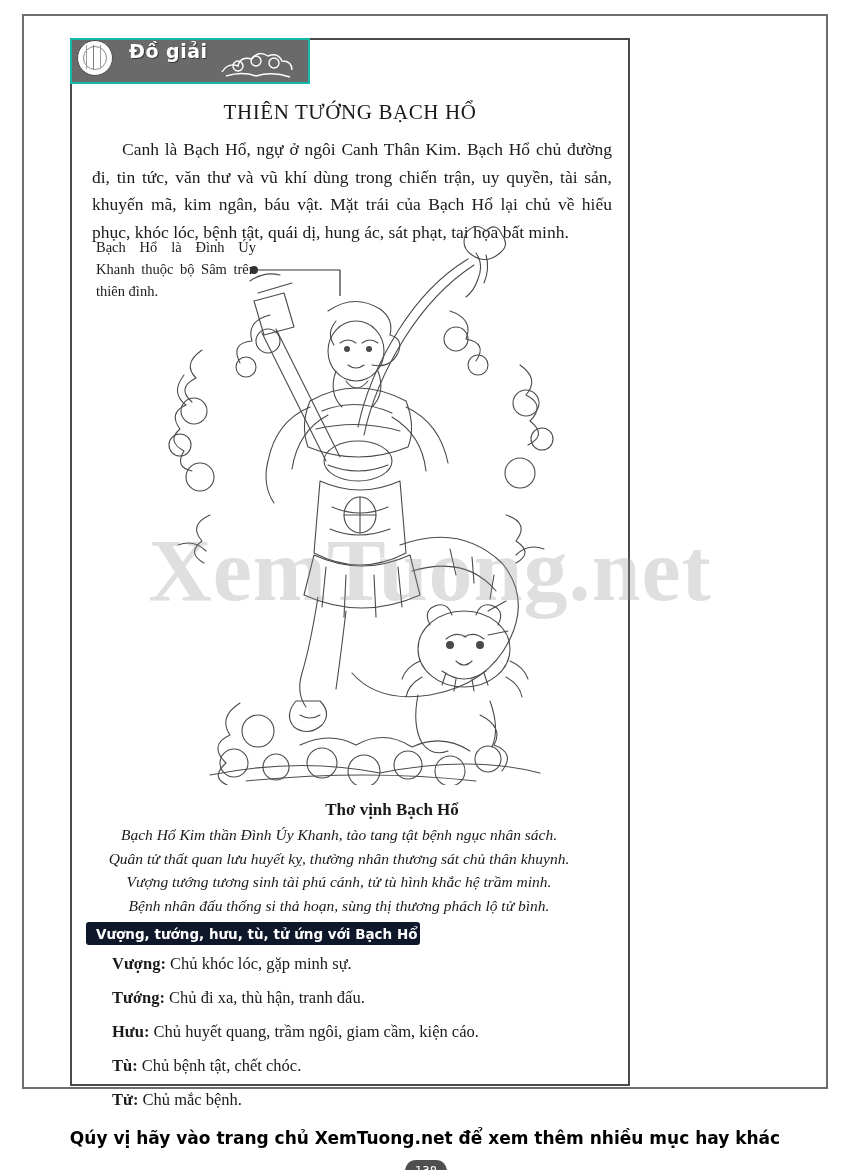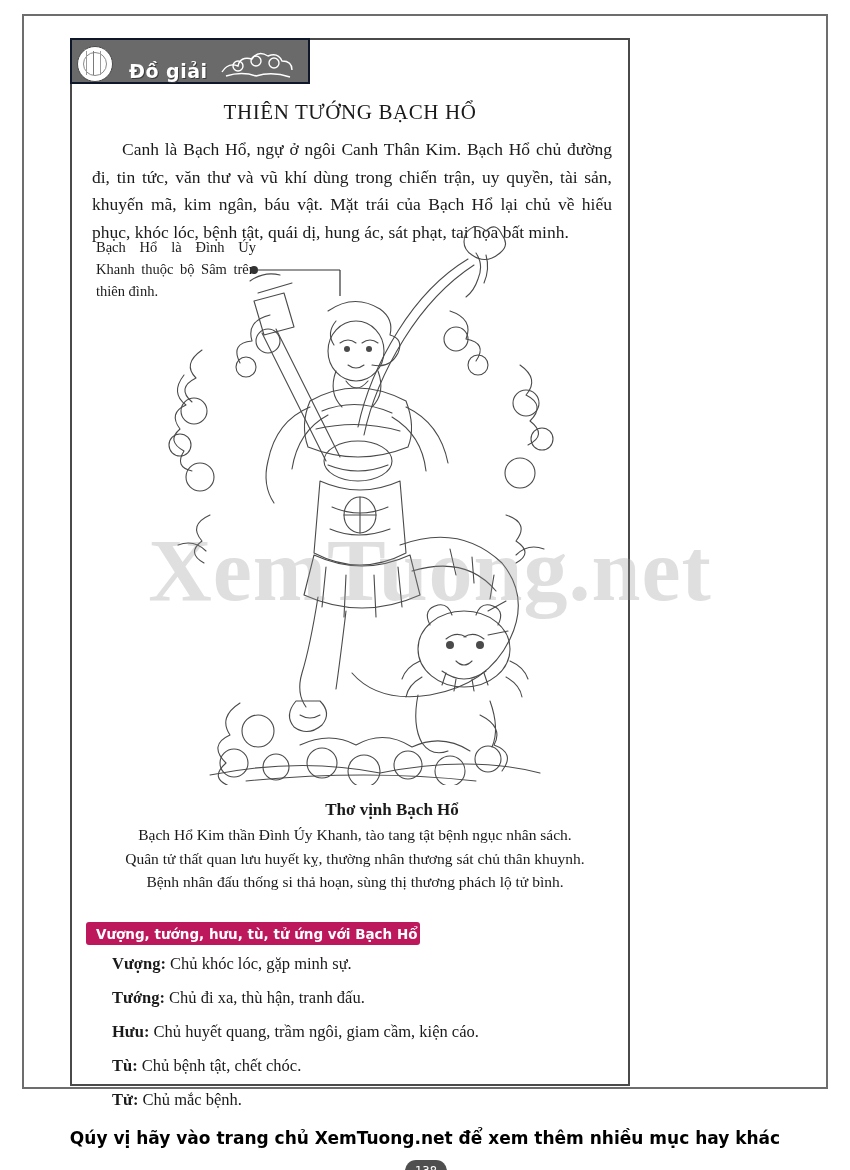--- a/index.html
+++ b/index.html
@@ -44,24 +44,24 @@
     background: #fff;
   }
 
   
   .header-bar {
     position: absolute;
     left: 70px; top: 38px;
     width: 240px;
     height: 46px;
     background: #6a6a6a;
-    border: 2px solid #0f172a;
+    border: 2px solid #14b8a6;
     box-sizing: border-box;
     display: flex;
-    align-items: flex-end;
+    align-items: flex-start;
   }
   .header-logo {
     width: 34px; height: 34px;
     margin-left: 5px;
     border-radius: 50%;
     background: #fff;
     border: 1px solid #4a4a4a;
     position: relative;
     flex: 0 0 auto;
   }
@@ -165,35 +165,36 @@
   .poem-title {
     position: absolute;
     left: 70px; top: 800px;
     width: 644px;
     text-align: center;
     font-size: 17px;
     font-weight: bold;
   }
   .poem {
     position: absolute;
-    left: 105px; top: 823px;
+    left: 89px; top: 823px;
     width: 500px;
     font-size: 15.5px;
+    font-style: italic;
     line-height: 1.52;
     text-align: center;
   }
   .poem div { white-space: nowrap; }
 
   
   .banner {
     position: absolute;
     left: 86px; top: 922px;
     width: 334px;
     height: 23px;
-    background: #be185d;
+    background: #0f172a;
     border-radius: 3px;
     color: #fff;
     font-family: "DejaVu Sans", sans-serif;
     font-weight: bold;
     font-size: 13.5px;
     display: flex;
     align-items: center;
     padding-left: 10px;
     box-sizing: border-box;
   }
@@ -382,20 +383,21 @@
       </g>
     </svg>
   </div>
 
   <div class="watermark">XemTuong.net</div>
 
   <div class="poem-title">Thơ vịnh Bạch Hổ</div>
   <div class="poem">
     <div>Bạch Hổ Kim thần Đình Úy Khanh, tào tang tật bệnh ngục nhân sách.</div>
     <div>Quân tử thất quan lưu huyết kỵ, thường nhân thương sát chủ thân khuynh.</div>
+    <div>Vượng tướng tương sinh tài phú cánh, tử tù hình khắc hệ trầm minh.</div>
     <div>Bệnh nhân đấu thống si thả hoạn, sùng thị thương phách lộ tử bình.</div>
   </div>
 
   <div class="banner">Vượng, tướng, hưu, tù, tử ứng với Bạch Hổ</div>
 
   <div class="deflist">
     <div class="row">
       <span class="term">Vượng:</span>
       <span>Chủ khóc lóc, gặp minh sự.</span>
     </div>

